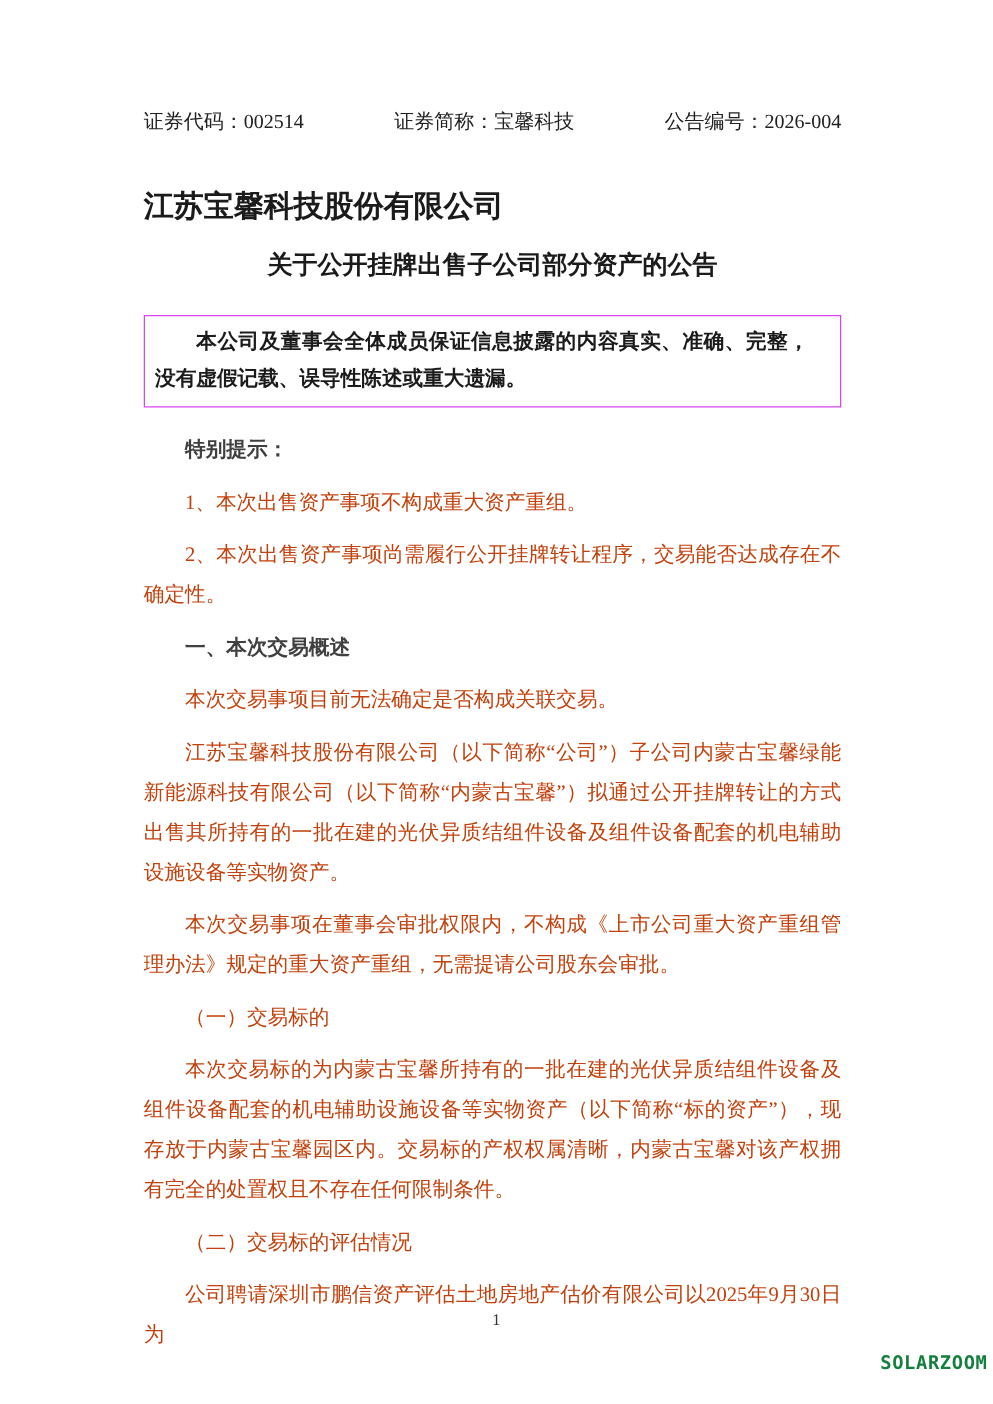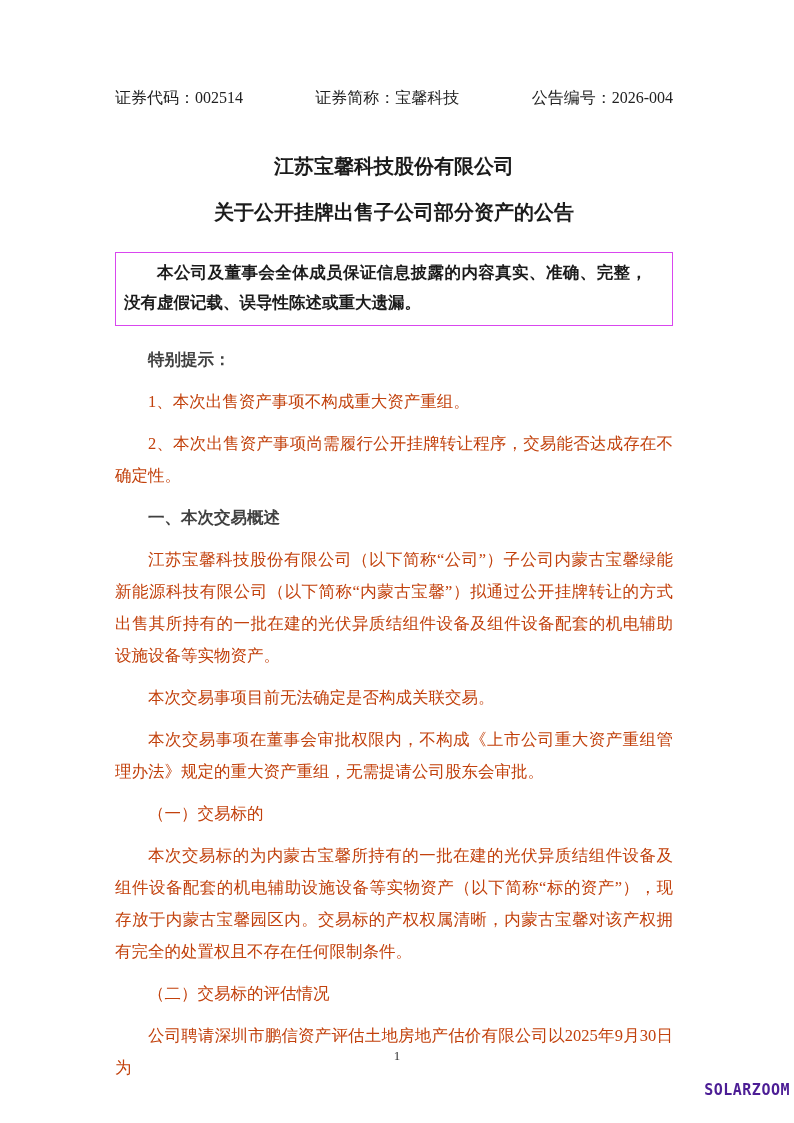--- a/index.html
+++ b/index.html
@@ -26,23 +26,22 @@
   .header-row {
     display: flex;
     justify-content: space-between;
     align-items: baseline;
     font-size: 16px;
     line-height: 20px;
     white-space: nowrap;
   }
   .title-1 {
     margin: 44px 0 0 0;
-    font-size: 20px;
+    font-size: 24px;
     font-weight: bold;
-    text-align: center;
     line-height: 28px;
     color: #1b1b1b;
   }
   .title-2 {
     margin: 18px 0 0 0;
     font-size: 20px;
     font-weight: bold;
     text-align: center;
     line-height: 28px;
     color: #1b1b1b;
@@ -114,28 +113,28 @@
     <div class="disclaimer-box">
       <p>本公司及董事会全体成员保证信息披露的内容真实、准确、完整，没有虚假记载、误导性陈述或重大遗漏。</p>
     </div>
 
     <div class="body-text">
       <p class="bold">特别提示：</p>
       <p>1、本次出售资产事项不构成重大资产重组。</p>
       <p>2、本次出售资产事项尚需履行公开挂牌转让程序，交易能否达成存在不确定性。</p>
 
       <p class="bold">一、本次交易概述</p>
+      <p>本次交易事项目前无法确定是否构成关联交易。</p>
       <p>江苏宝馨科技股份有限公司（以下简称“公司”）子公司内蒙古宝馨绿能新能源科技有限公司（以下简称“内蒙古宝馨”）拟通过公开挂牌转让的方式出售其所持有的一批在建的光伏异质结组件设备及组件设备配套的机电辅助设施设备等实物资产。</p>
-      <p>本次交易事项目前无法确定是否构成关联交易。</p>
       <p>本次交易事项在董事会审批权限内，不构成《上市公司重大资产重组管理办法》规定的重大资产重组，无需提请公司股东会审批。</p>
 
       <p>（一）交易标的</p>
       <p>本次交易标的为内蒙古宝馨所持有的一批在建的光伏异质结组件设备及组件设备配套的机电辅助设施设备等实物资产（以下简称“标的资产”），现存放于内蒙古宝馨园区内。交易标的产权权属清晰，内蒙古宝馨对该产权拥有完全的处置权且不存在任何限制条件。</p>
 
       <p>（二）交易标的评估情况</p>
       <p>公司聘请深圳市鹏信资产评估土地房地产估价有限公司以2025年9月30日为</p>
     </div>
 
   </div>
 
   <div class="page-number">1</div>
-  <div class="watermark" style="color: #4c1d95;">SOLARZOOM</div>
+  <div class="watermark" style="color: #15803d;">SOLARZOOM</div>
 </div>
 
 </body></html>

